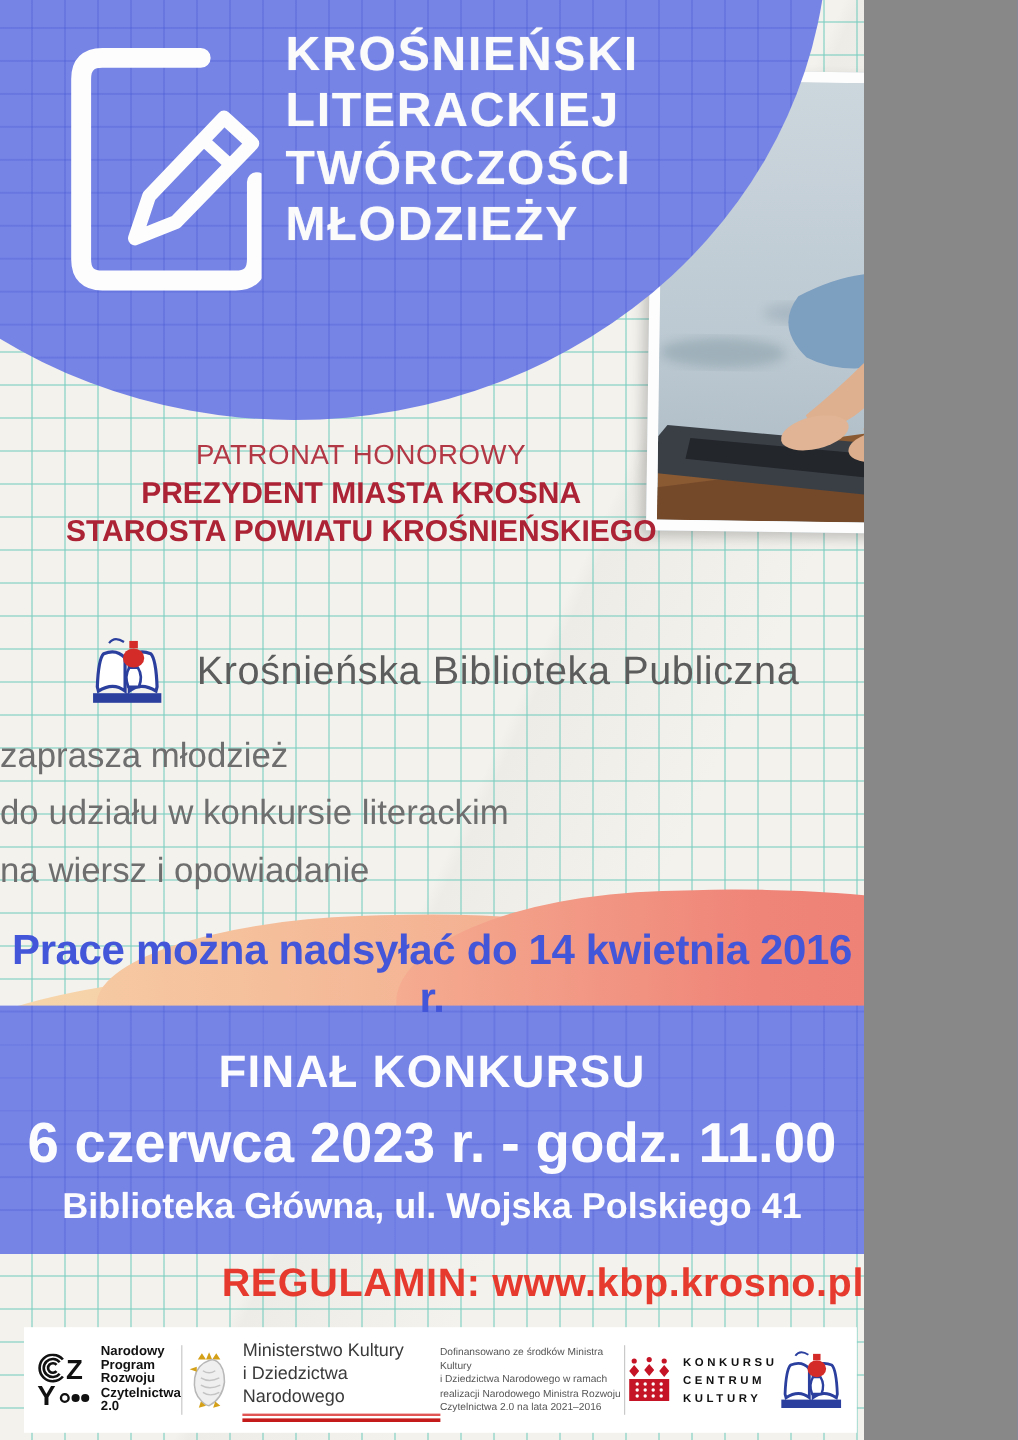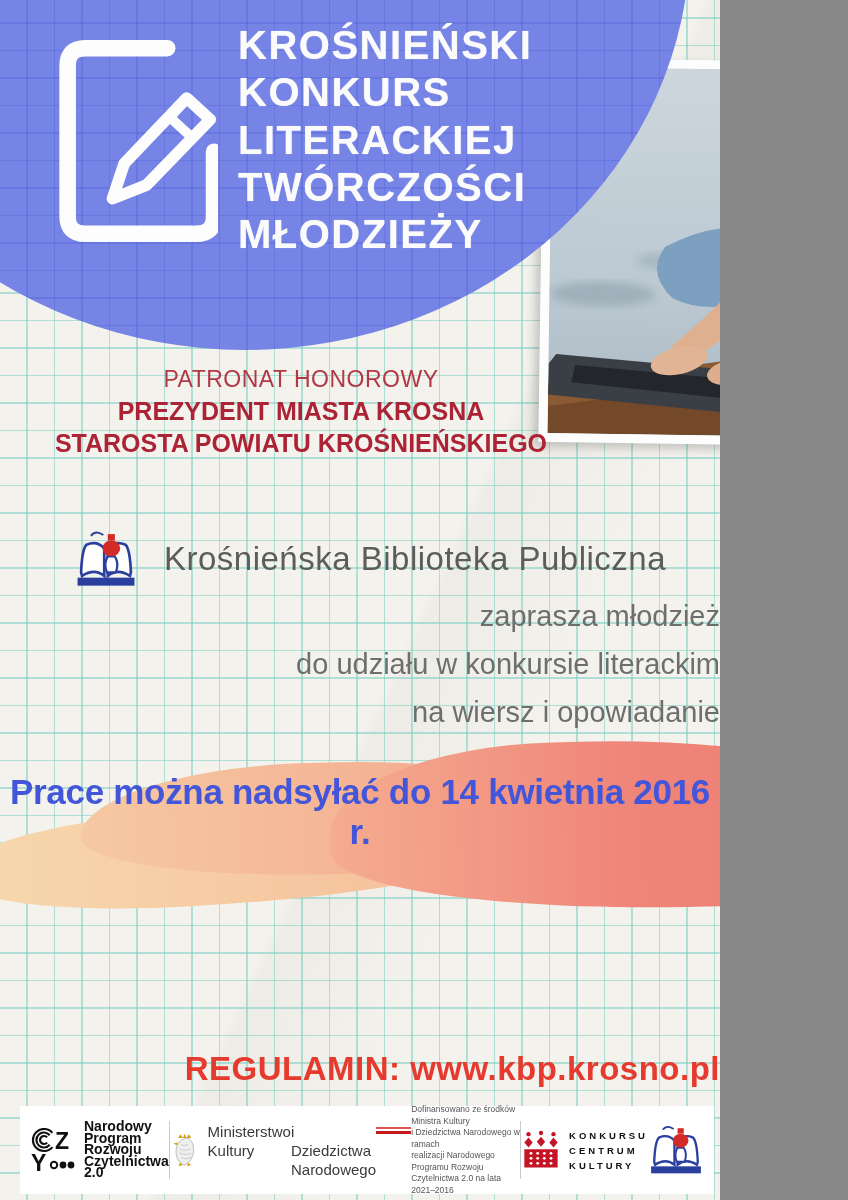--- a/index.html
+++ b/index.html
@@ -36,21 +36,21 @@
   }
   
   .patronat{position:absolute;left:16px;top:364px;width:570px;text-align:center;z-index:3;}
   .patronat .head{color:#b23845;font-size:23px;letter-spacing:.5px;line-height:31px;}
   .patronat .strong{color:#ac2336;font-size:25px;font-weight:bold;line-height:32px;}
   
   .org-row{position:absolute;left:0;top:528px;width:100%;display:flex;align-items:center;justify-content:center;gap:26px;z-index:3;transform:translateX(10px);}
   .org-row svg{width:64px;height:62px;}
   .org-name{color:#5c5c5c;font-size:33px;letter-spacing:.5px;}
   
-  .invite{position:absolute;left:0;top:592px;width:100%;text-align:right;color:#6e6e6e;font-size:29px;line-height:48px;z-index:3;}
+  .invite{position:absolute;left:0;top:606px;width:100%;text-align:left;color:#6e6e6e;font-size:29px;line-height:48px;z-index:3;}
   
   .brush{position:absolute;left:0;top:735px;width:100%;height:190px;z-index:3;}
   .brush .b{position:absolute;}
   .b1{left:-40px;top:72px;width:580px;height:96px;transform:rotate(-3deg);
       border-radius:45% 55% 62% 38% / 55% 45% 58% 42%;
       background:linear-gradient(90deg,#f7d9ae,#f5bb97);}
   .b2{left:80px;top:28px;width:460px;height:112px;transform:rotate(-2deg);
       border-radius:50% 50% 40% 60% / 62% 38% 58% 42%;
       background:linear-gradient(90deg,#f6c9a2,#f3a78c);}
   .b3{left:330px;top:6px;width:560px;height:168px;transform:rotate(-1.5deg);
@@ -74,23 +74,23 @@
   .band .venue{font-size:30px;font-weight:bold;margin-top:8px;line-height:36px;}
   
   .regulamin{position:absolute;left:0;top:1050px;width:100%;text-align:right;z-index:3;
     color:#e73a2e;font-size:33px;font-weight:bold;letter-spacing:.5px;}
   
   .footer{
     position:absolute;left:20px;right:6px;top:1106px;height:88px;z-index:3;background:#fff;
     display:flex;align-items:center;justify-content:space-between;padding:0 10px;box-sizing:border-box;
   }
   .flogo{display:flex;align-items:center;gap:8px;}
-  .nprcz-text{font-size:14px;font-weight:bold;color:#111;line-height:11.5px;}
+  .nprcz-text{font-size:11px;font-weight:bold;color:#111;line-height:11.5px;}
   .vdiv{width:1px;height:58px;background:#c9c9c9;}
-  .ministry-col{display:flex;flex-direction:row;}
+  .ministry-col{display:flex;flex-direction:column;}
   .ministry-col .m-line{font-size:15px;color:#3a3a3a;line-height:19px;}
   .m-underline{margin-top:5px;width:100%;}
   .m-underline .u1{height:2px;background:#e25555;}
   .m-underline .u2{height:2px;background:#fff;}
   .m-underline .u3{height:3px;background:#c51a1a;}
   .funding{font-size:8.5px;color:#555;line-height:11.5px;max-width:168px;}
   .nck-text{font-size:9.5px;font-weight:bold;color:#111;letter-spacing:3px;line-height:15px;}
   .kbp-text{font-size:16px;font-weight:bold;color:#2b3f9e;line-height:19px;}
   .line{display:block;}
 </style>
@@ -134,21 +134,20 @@
   <div class="circle"></div>
 
   <svg class="paper-pencil" viewBox="0 0 170 222">
     <path d="M118 16 L34 16 Q16 16 16 34 L16 188 Q16 206 34 206 L148 206 Q166 206 166 188 L166 122" fill="none" stroke="#fdfdfd" stroke-width="17" stroke-linecap="round"></path>
     <path d="M62 170 L97 156 L162 89 L138 67 L74 134 Z" fill="none" stroke="#fdfdfd" stroke-width="12" stroke-linejoin="round"></path>
     <path d="M144 108 L120 86" fill="none" stroke="#fdfdfd" stroke-width="10" stroke-linecap="round"></path>
   </svg>
 
   <div class="title">
     <span class="line">KROŚNIEŃSKI</span>
-    <span class="line">KONKURS</span>
     <span class="line">LITERACKIEJ</span>
     <span class="line">TWÓRCZOŚCI</span>
     <span class="line">MŁODZIEŻY</span>
   </div>
 
   <div class="patronat">
     <div class="head">PATRONAT HONOROWY</div>
     <div class="strong">PREZYDENT MIASTA KROSNA</div>
     <div class="strong">STAROSTA POWIATU KROŚNIEŃSKIEGO</div>
   </div>
@@ -172,20 +171,25 @@
     <span class="line">na wiersz i opowiadanie</span>
   </div>
 
   <div class="brush">
     <div class="b b1"></div>
     <div class="b b2"></div>
     <div class="b b3"></div>
   </div>
   <div class="deadline">Prace można nadsyłać do 14 kwietnia 2016 r.</div>
 
+  <div class="band">
+    <div class="final">FINAŁ KONKURSU</div>
+    <div class="date">6 czerwca 2023 r. - godz. 11.00</div>
+    <div class="venue">Biblioteka Główna, ul. Wojska Polskiego 41</div>
+  </div>
 
   <div class="regulamin">REGULAMIN: www.kbp.krosno.pl</div>
 
   <div class="footer">
 
     <div class="flogo">
       <svg width="46" height="44" viewBox="0 0 46 44">
         <path d="M17.1 9.4 A4 4 0 1 0 17.1 14.6" fill="none" stroke="#111" stroke-width="2.2"></path>
         <path d="M19.7 7.2 A7.5 7.5 0 1 0 19.7 16.8" fill="none" stroke="#111" stroke-width="2.2"></path>
         <path d="M22.4 4.9 A11 11 0 1 0 22.4 19.1" fill="none" stroke="#111" stroke-width="2.2"></path>
@@ -221,21 +225,21 @@
           <div class="u1"></div>
             <div class="u2"></div>
             <div class="u3"></div>
         </div>
       </div>
     </div>
 
     <div class="funding">
       <span class="line">Dofinansowano ze środków Ministra Kultury</span>
       <span class="line">i Dziedzictwa Narodowego w ramach</span>
-      <span class="line">realizacji Narodowego Programu Rozwoju</span>
+      <span class="line">realizacji Narodowego Ministra Rozwoju</span>
       <span class="line">Czytelnictwa 2.0 na lata 2021–2016</span>
     </div>
 
     <div class="vdiv"></div>
 
     <div class="flogo">
       <svg width="40" height="42" viewBox="0 0 48 46">
         <circle cx="9" cy="4" r="2.6" fill="#c41425"></circle>
           <circle cx="24" cy="2.6" r="2.6" fill="#c41425"></circle>
           <circle cx="39" cy="4" r="2.6" fill="#c41425"></circle>

